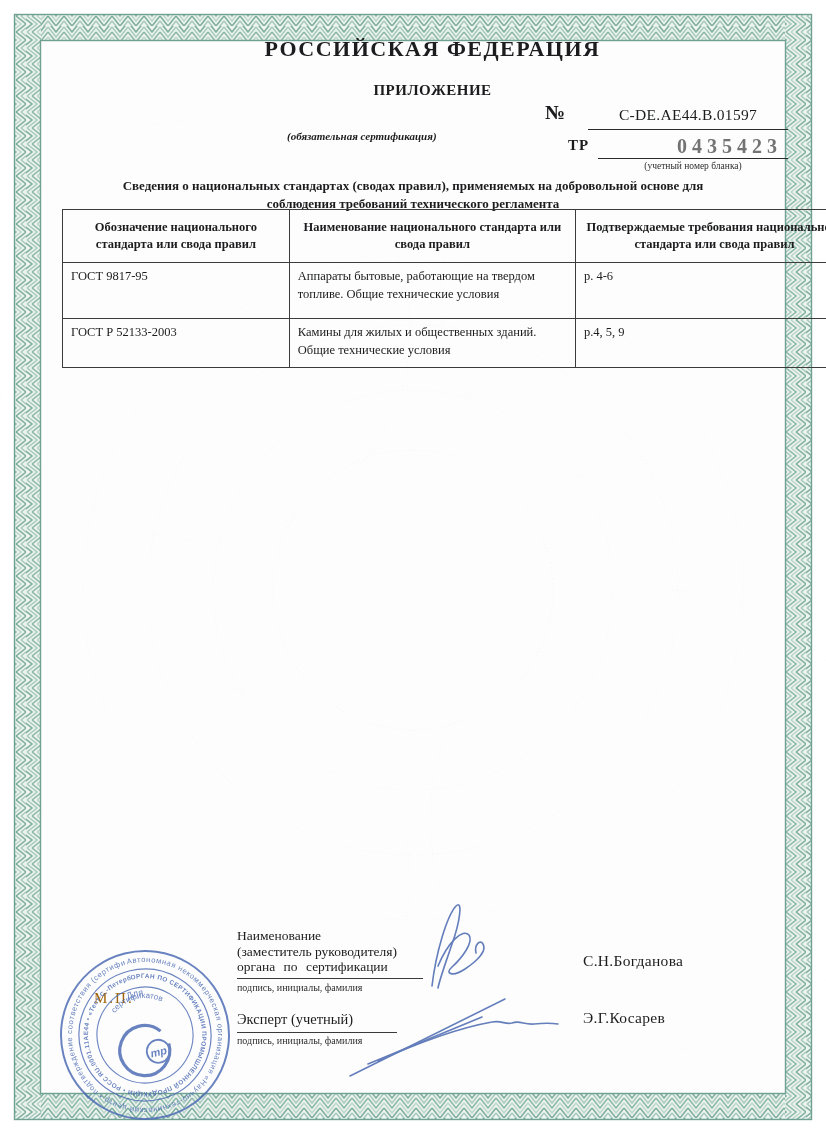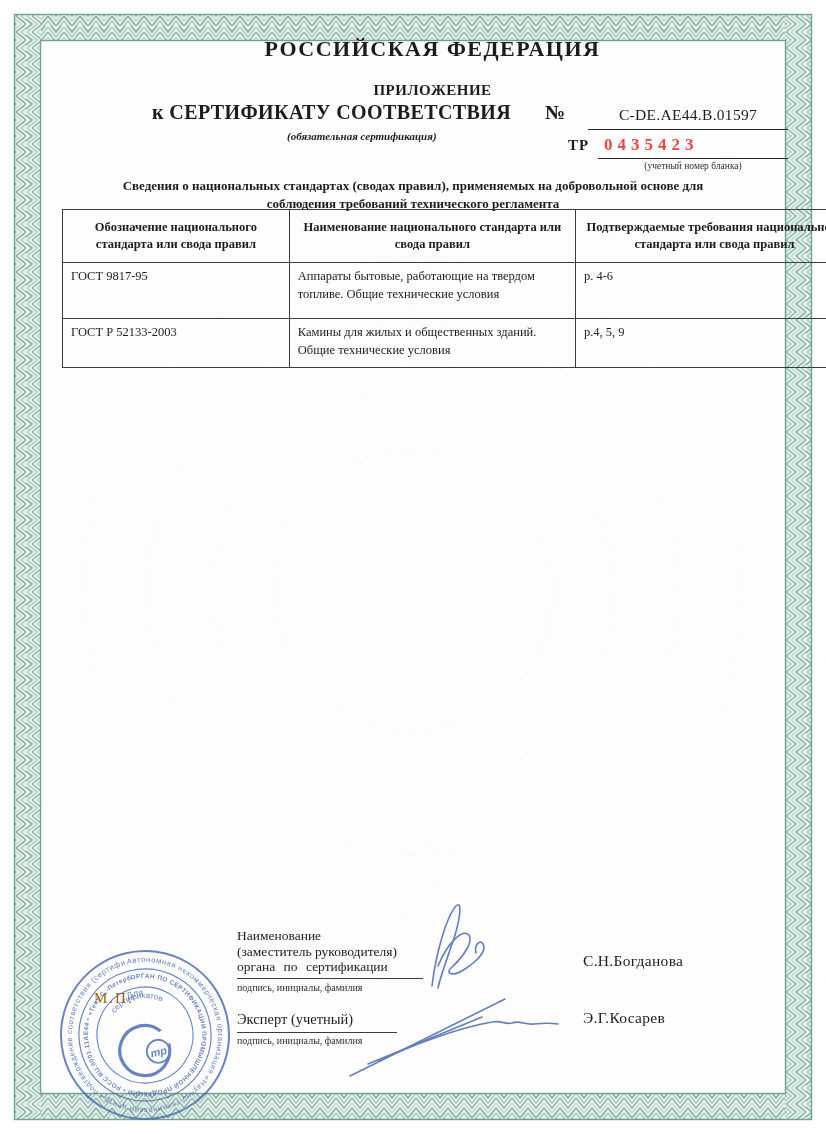--- a/index.html
+++ b/index.html
@@ -17,21 +17,21 @@
   .center{text-align:center;padding-left:39px;}
 
   .country-title{top:36px;left:0;right:0;font-size:22px;font-weight:bold;letter-spacing:1.5px;}
   .doc-type{top:82px;left:0;right:0;font-size:15px;font-weight:bold;letter-spacing:.5px;}
   .cert-title{top:101px;left:152px;font-size:20px;font-weight:bold;letter-spacing:.4px;}
   .number-sign{top:101px;left:545px;font-size:20px;font-weight:bold;}
   .cert-number{top:106px;left:588px;width:200px;font-size:15.5px;text-align:center;letter-spacing:.3px;}
   .cert-number-line{top:129px;left:588px;width:200px;border-bottom:1.2px solid #2a2a2c;height:0;}
   .cert-kind{top:130px;left:287px;width:240px;font-size:11px;font-weight:bold;text-align:left;font-style:italic;}
   .tr-label{top:137px;left:568px;font-size:15px;font-weight:bold;letter-spacing:1px;}
-  .blank-number{top:135px;left:604px;width:178px;font-size:17px;font-weight:bold;text-align:left;letter-spacing:5px;color:#ef4444;}
+  .blank-number{top:135px;left:604px;width:178px;font-size:20px;font-weight:bold;text-align:right;letter-spacing:5px;color:#737373;}
   .blank-number-line{top:158px;left:598px;width:190px;border-bottom:1.2px solid #2a2a2c;height:0;}
   .blank-caption{top:161px;left:598px;width:190px;font-size:9.5px;text-align:center;color:#2e2e30;}
 
   .intro{top:177px;left:0;right:0;display:flex;justify-content:center;}
   .intro-inner{max-width:600px;font-size:13px;font-weight:bold;text-align:center;line-height:1.4;}
 
   .std-table{top:209px;left:62px;width:792px;border-collapse:collapse;table-layout:fixed;}
   .std-table th,.std-table td{border:1.3px solid #3c3c3e;font-size:12.5px;line-height:1.4;}
   .std-table th{font-weight:bold;text-align:center;vertical-align:middle;padding:6px 10px;height:40px;}
   .std-table td{text-align:left;vertical-align:top;padding:5px 10px 8px 8px;}
@@ -99,21 +99,20 @@
       <circle cx="413" cy="590" r="330" opacity="0.10"></circle>
       <circle cx="200" cy="330" r="210" opacity="0.09"></circle>
       <circle cx="660" cy="820" r="230" opacity="0.09"></circle>
       <circle cx="620" cy="300" r="180" opacity="0.08"></circle>
       <circle cx="220" cy="880" r="190" opacity="0.08"></circle>
     </g>
   </svg>
 
   <div class="abs center country-title">РОССИЙСКАЯ ФЕДЕРАЦИЯ</div>
   <div class="abs center doc-type">ПРИЛОЖЕНИЕ</div>
-  <div class="abs cert-title">к СЕРТИФИКАТУ СООТВЕТСТВИЯ</div>
   <div class="abs number-sign">№</div>
   <div class="abs cert-number">C-DE.AE44.B.01597</div>
   <div class="abs cert-number-line"></div>
   <div class="abs cert-kind">(обязательная сертификация)</div>
   <div class="abs tr-label">ТР</div>
   <div class="abs blank-number">0435423</div>
   <div class="abs blank-number-line"></div>
   <div class="abs blank-caption">(учетный номер бланка)</div>
 
   <div class="abs intro">

